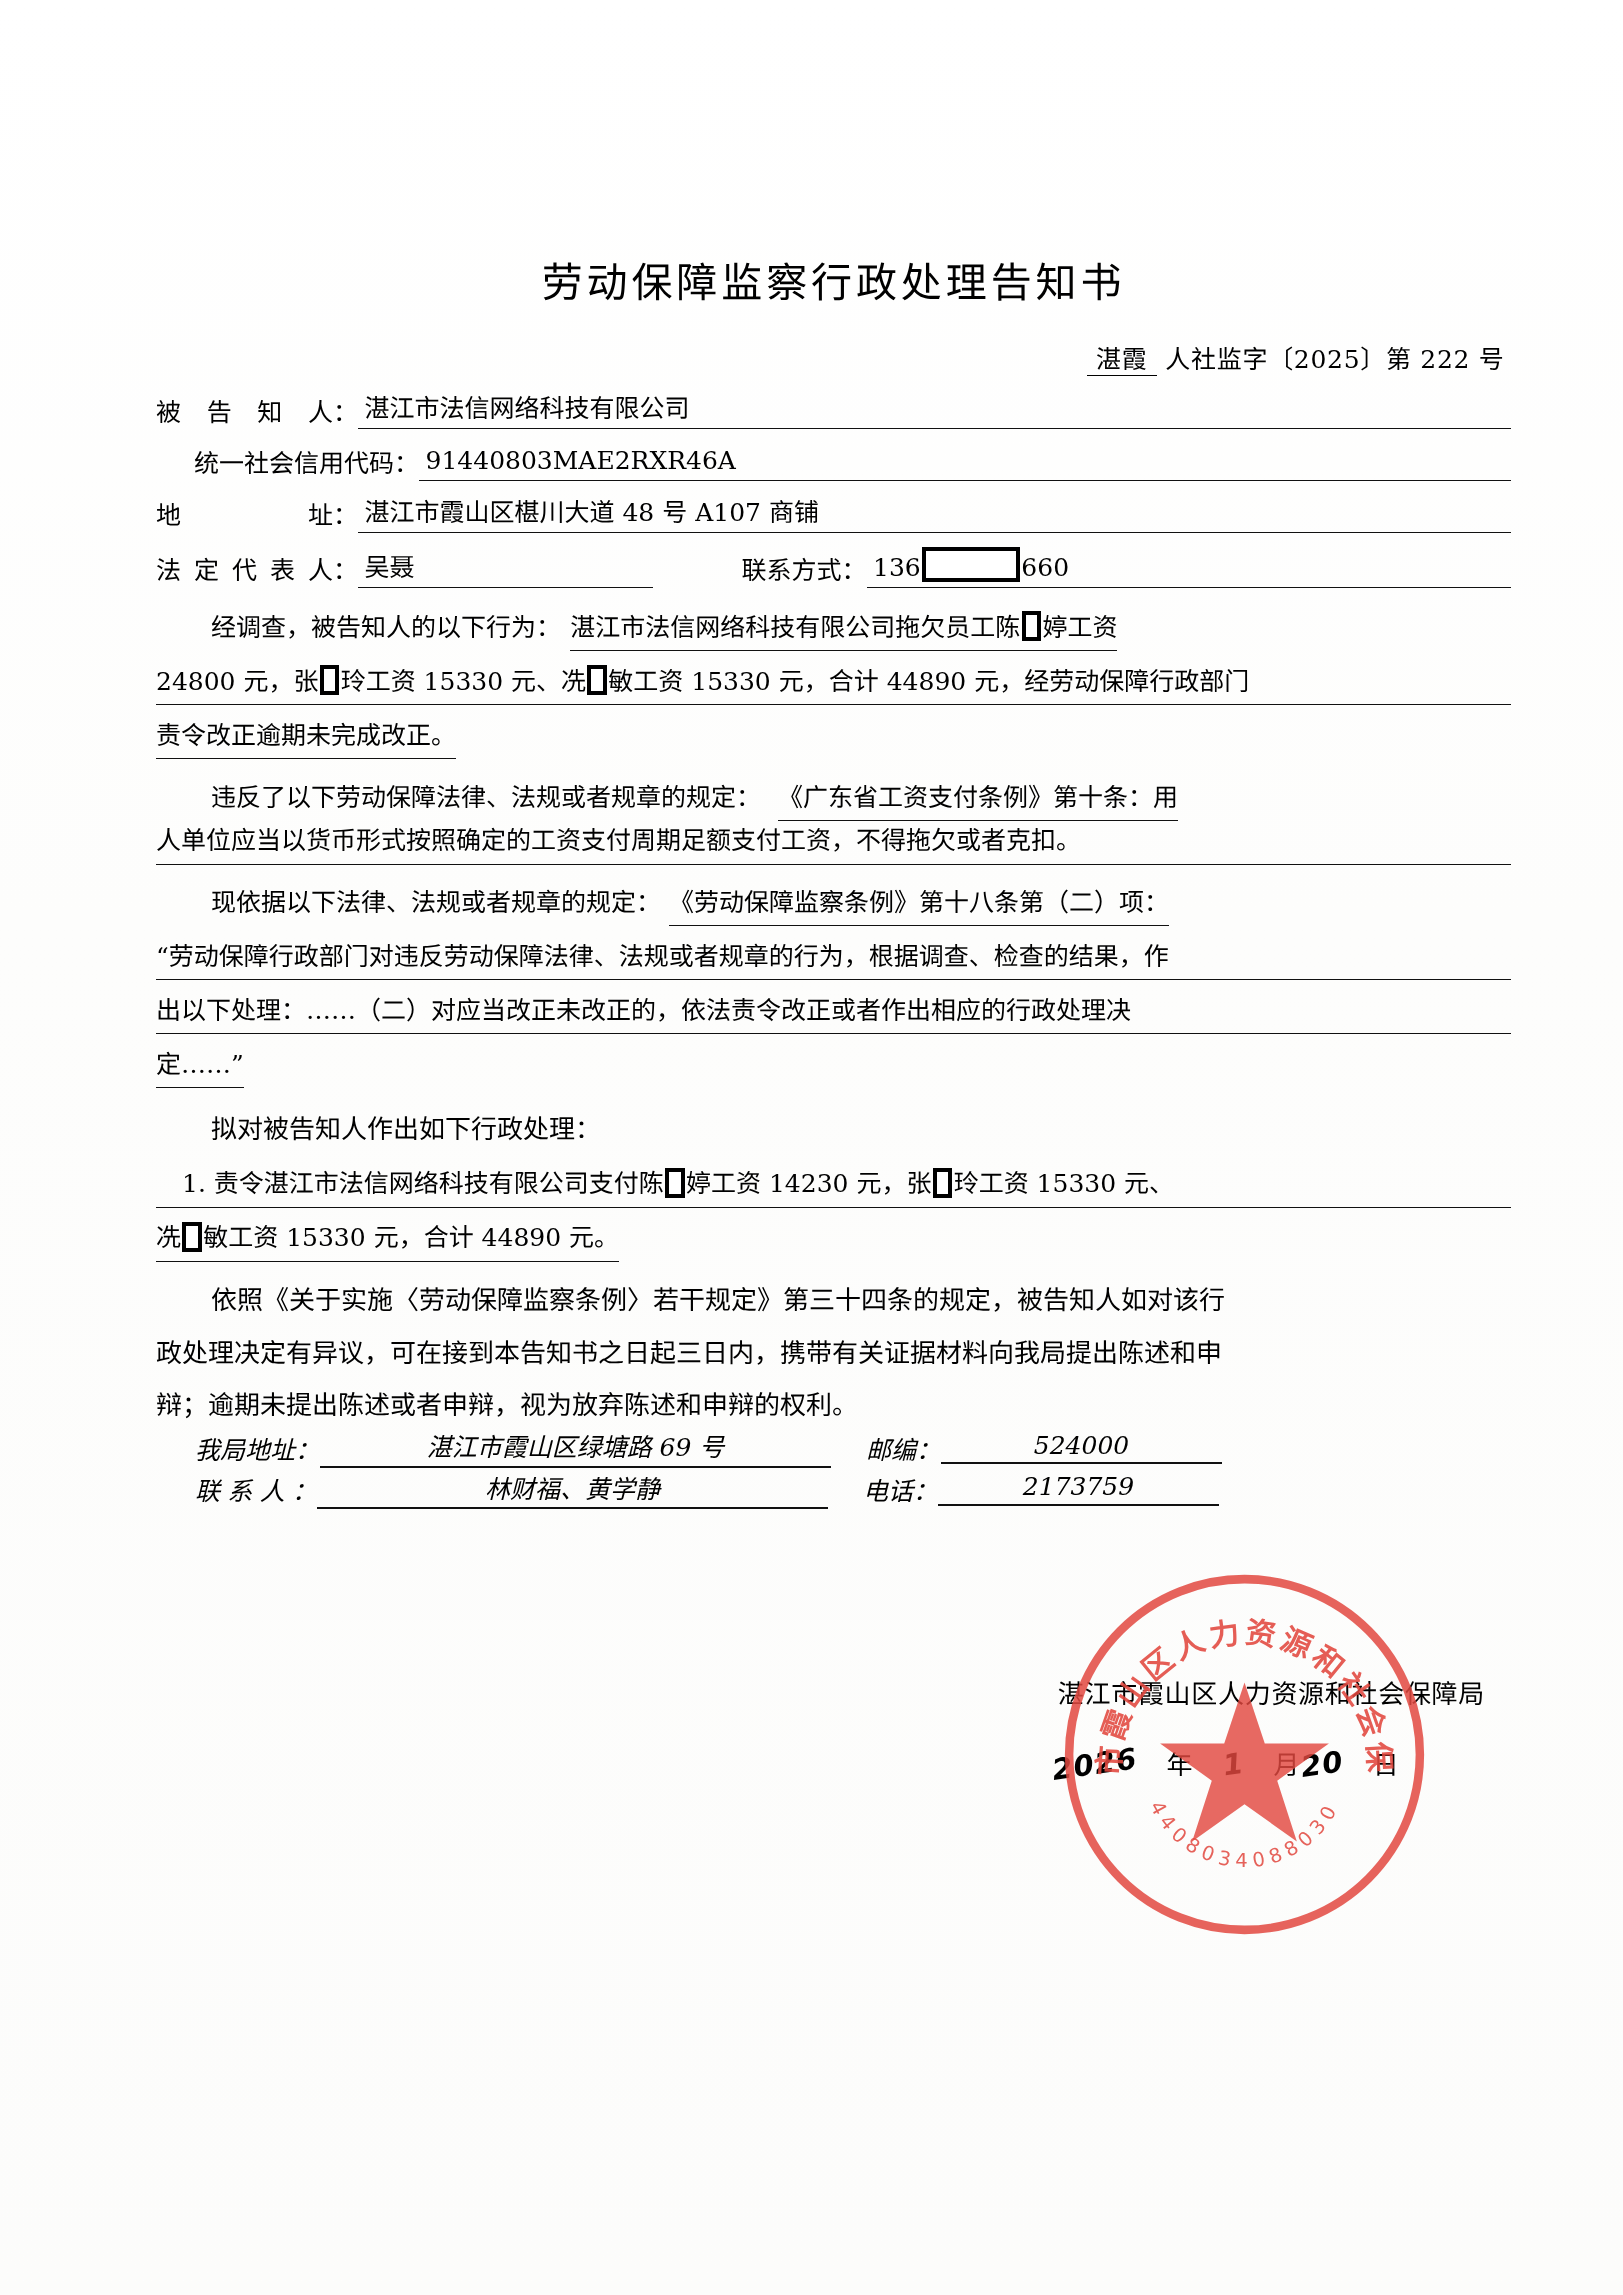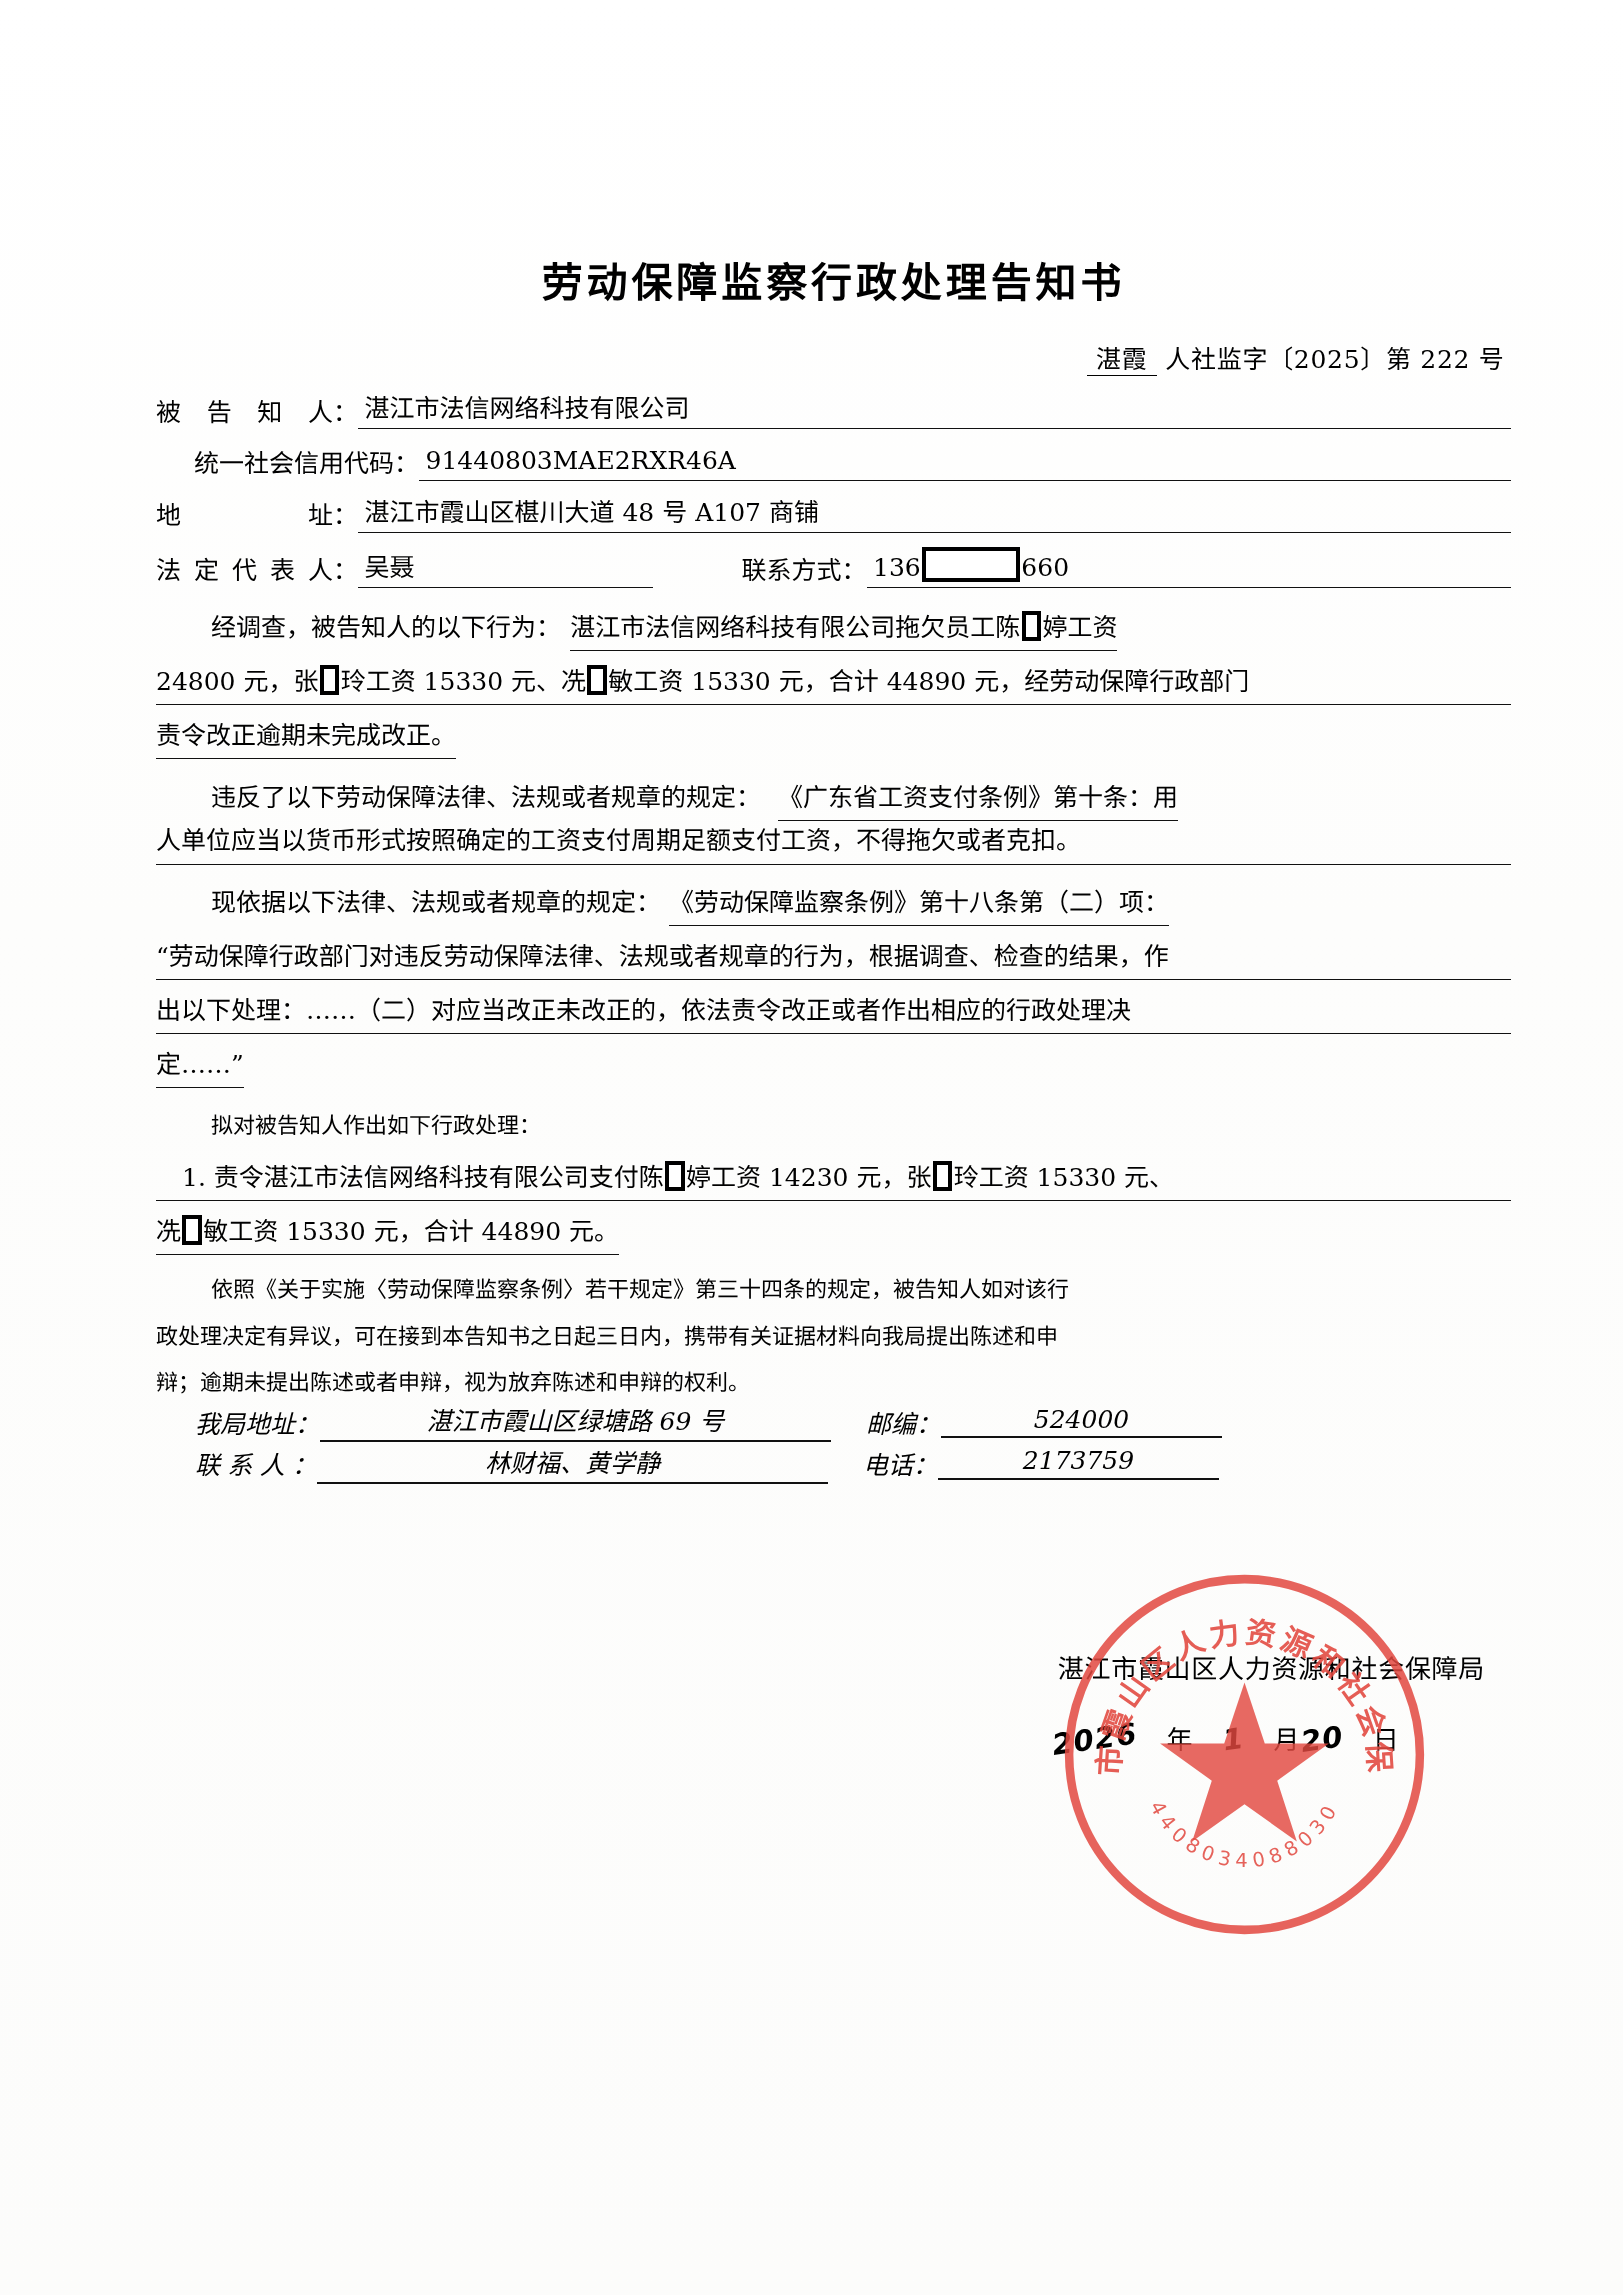--- a/index.html
+++ b/index.html
@@ -30,21 +30,21 @@
   }
   .content {
     position: absolute;
     left: 156px;
     top: 0;
     width: 1355px;
   }
   .doc-title {
     text-align: center;
     font-size: 41px;
-    font-weight: bold;
+    font-weight: normal;
     letter-spacing: 3.9px;
     margin-top: 261px;
     line-height: 1.1;
     font-family: "DejaVu Sans", "Liberation Sans", sans-serif;
   }
   .doc-number {
     text-align: right;
     font-size: 25px;
     margin-top: 33px;
     letter-spacing: 0.7px;
@@ -72,21 +72,21 @@
     flex: 1;
     border-bottom: 1.3px solid #111;
     padding: 0 0 2.6px 6.5px;
     white-space: nowrap;
     min-height: 29px;
   }
   .field-value.short { flex: none; width: 288px; }
   .field-value.grow { flex: 1; }
   .inline-gap { width: 51px; }
   .para {
-    font-size: 22px;
+    font-size: 26px;
     line-height: 1.62;
     margin-top: 17px;
     text-align: justify;
   }
   .para .indent { display: inline-block; width: 55px; }
   .uline-block {
     font-size: 25px;
     line-height: 1.62;
   }
   .line-u {

